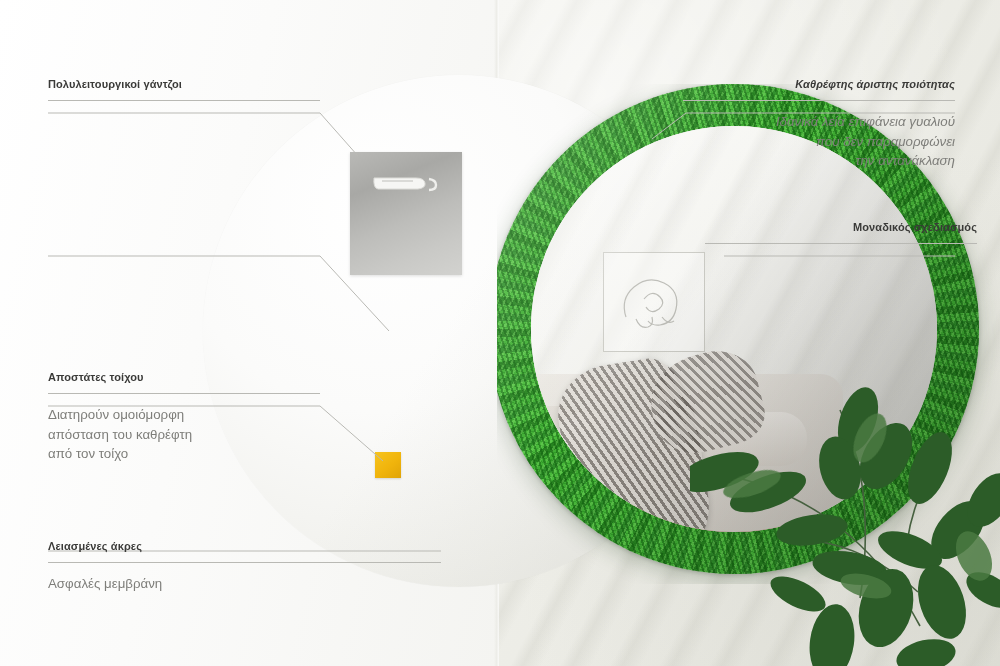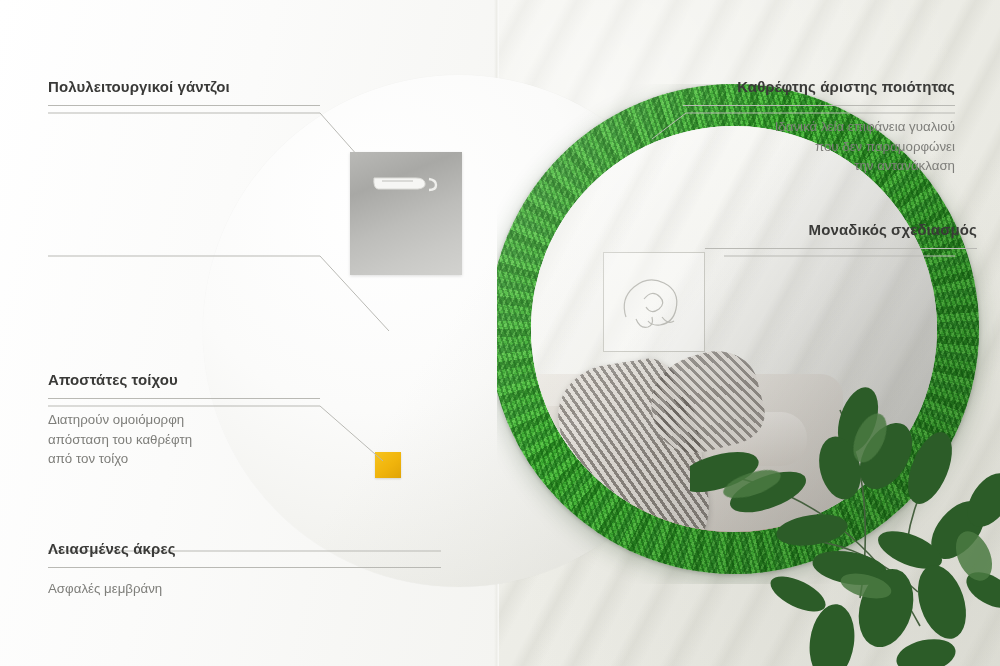--- a/index.html
+++ b/index.html
@@ -156,21 +156,21 @@
     position:absolute; inset:0;
     background: linear-gradient(128deg, rgba(255,255,255,.55) 0%, rgba(255,255,255,.10) 30%, rgba(255,255,255,0) 55%, rgba(160,160,152,.20) 100%);
   }
 
   
   .leaves{ position:absolute; left:690px; top:380px; width:330px; height:300px; }
 
   
   .callout{ position:absolute; }
   .callout h3{
-    font-size:15px; font-weight:bold; color:#3a3a38; letter-spacing:.1px;
+    font-size:11px; font-weight:bold; color:#3a3a38; letter-spacing:.1px;
     line-height:1.2; white-space:nowrap;
   }
   .callout .rule{
     height:1px; background:#b9b9b4; margin-top:9px;
   }
   .callout p{
     margin-top:11px; font-size:13.3px; line-height:1.47; color:#7e7e7a;
     font-weight:400;
   }
   .callout.right{ text-align:right; }
@@ -280,21 +280,21 @@
     <div class="rule"></div>
     <p>Διατηρούν ομοιόμορφη<br>απόσταση του καθρέφτη<br>από τον τοίχο</p>
   </div>
 
   <div class="callout" style="left:48px; top:540px; width:393px;">
     <h3>Λειασμένες άκρες</h3>
     <div class="rule"></div>
     <p>Ασφαλές μεμβράνη</p>
   </div>
 
-  <div class="callout right" style="left:683px; top:78px; width:272px;">
+  <div class="callout right" style="left:683px; top:78px; width:272px;font-style:italic;">
     <h3>Καθρέφτης άριστης ποιότητας</h3>
     <div class="rule"></div>
     <p>Ιδανικά λεία επιφάνεια γυαλιού<br>που δεν παραμορφώνει<br>την αντανάκλαση</p>
   </div>
 
   <div class="callout right" style="left:705px; top:221px; width:272px;">
     <h3>Μοναδικός σχεδιασμός</h3>
     <div class="rule"></div>
   </div>
 

